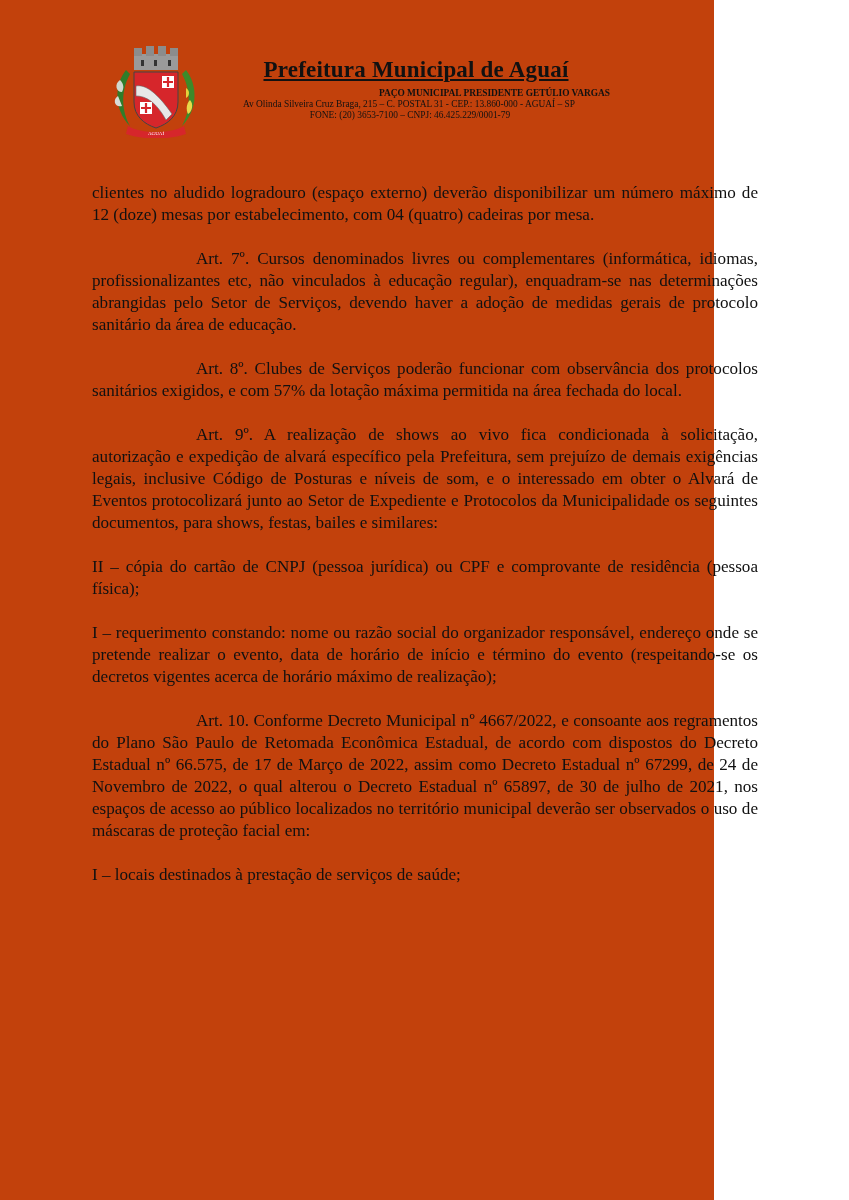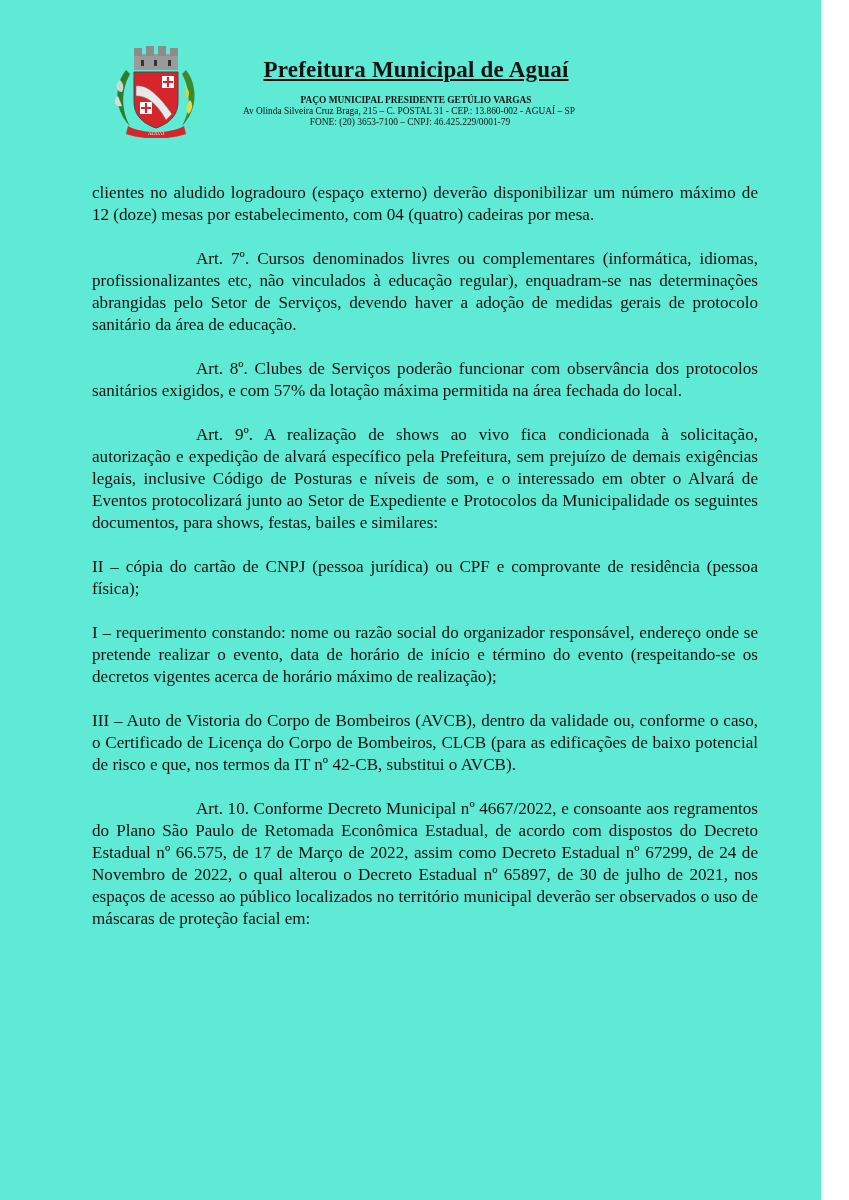--- a/index.html
+++ b/index.html
@@ -1,24 +1,24 @@
 <!DOCTYPE html>
 <html><head>
 <meta charset="utf-8">
 <style>
   html, body { margin: 0; padding: 0; background: #ffffff; }
   body { width: 849px; height: 1200px; position: relative; overflow: hidden; font-family: "Liberation Serif", "DejaVu Serif", serif; color: #111; }
-  .page { position: absolute; left: 0; top: 0; width: 821px; height: 1200px; background: #5eead4; }
+  .page { position: absolute; left: 0; top: 0; width: 714px; height: 1200px; background: #c2410c; }
 
   
   .header { position: absolute; left: 100px; top: 38px; width: 520px; height: 100px; }
   .crest { position: absolute; left: 12px; top: 2px; width: 88px; height: 98px; }
   .header-text { position: absolute; left: 110px; top: 18px; width: 400px; text-align: center; }
   .org-title { font-family: "Liberation Serif", serif; font-weight: bold; font-size: 23px; text-decoration: underline; text-underline-offset: 2px; line-height: 28px; letter-spacing: 0.2px; display: block; margin-left: 12px; }
-  .org-sub { font-family: "Liberation Serif", serif; font-weight: bold; font-size: 9.4px; line-height: 12px; margin-top: 10px; display: block; margin-left: 12px; }
+  .org-sub { font-family: "Liberation Serif", serif; font-weight: bold; font-size: 9.4px; line-height: 12px; margin-top: 3px; display: block; margin-left: 12px; text-align: right; }
   .org-line { font-family: "Liberation Serif", serif; font-size: 9.4px; line-height: 11px; display: block; white-space: nowrap; }
   .org-line.addr { margin-left: -2px; }
 
   
   .content { position: absolute; left: 80px; top: 170px; width: 690px; font-size: 17.1px; line-height: 22px; }
   .para { text-align: justify; margin: 12px; }
   .gap { margin-top: 22px; }
   .indent { text-indent: 104px; }
   .art { font-weight: normal; }
 </style>
@@ -54,35 +54,35 @@
       <rect x="28" y="62" width="12" height="12" fill="#fff"></rect>
       <path d="M34 63 V73 M29 68 H39" stroke="#d6262b" stroke-width="2.2"></path>
 
       <path d="M16 86 C30 94 58 94 72 86 L74 94 C58 100 30 100 14 94 Z" fill="#d6262b"></path>
       <text x="44" y="95" text-anchor="middle" font-size="5" fill="#fff" font-family="Liberation Serif, serif">AGUAÍ</text>
     </svg>
 
     <div class="header-text">
       <span class="org-title">Prefeitura Municipal de Aguaí</span>
       <span class="org-sub">PAÇO MUNICIPAL PRESIDENTE GETÚLIO VARGAS</span>
-      <span class="org-line addr">Av Olinda Silveira Cruz Braga, 215 – C. POSTAL 31 - CEP.: 13.860-002 - AGUAÍ – SP</span>
+      <span class="org-line addr">Av Olinda Silveira Cruz Braga, 215 – C. POSTAL 31 - CEP.: 13.860-000 - AGUAÍ – SP</span>
       <span class="org-line">FONE: (20) 3653-7100 – CNPJ: 46.425.229/0001-79</span>
     </div>
   </div>
 
   <div class="content">
     <p class="para">clientes no aludido logradouro (espaço externo) deverão disponibilizar um número máximo de 12 (doze) mesas por estabelecimento, com 04 (quatro)  cadeiras por mesa.</p>
 
     <p class="para gap indent"><span class="art">Art. 7º.</span><span> Cursos denominados livres ou complementares (informática, idiomas, profissionalizantes etc, não vinculados à educação regular), enquadram-se nas determinações abrangidas pelo Setor de Serviços, devendo haver a adoção de medidas gerais de protocolo sanitário da área de educação.</span></p>
 
     <p class="para gap indent"><span class="art">Art. 8º.</span><span> Clubes de Serviços poderão funcionar com observância dos protocolos sanitários exigidos, e com 57% da lotação máxima permitida na área fechada do local.</span></p>
 
     <p class="para gap indent"><span class="art">Art. 9º.</span><span> A realização de shows ao vivo fica condicionada à solicitação, autorização e expedição de alvará específico pela Prefeitura, sem prejuízo de demais exigências legais, inclusive Código de Posturas e níveis de som, e o interessado em obter o Alvará de Eventos protocolizará junto ao Setor de Expediente e Protocolos da Municipalidade os seguintes documentos, para shows, festas, bailes e similares:</span></p>
 
     <p class="para gap">II – cópia do cartão de CNPJ (pessoa jurídica) ou CPF e comprovante de residência (pessoa física);</p>
     <p class="para gap">I – requerimento constando: nome ou razão social do organizador responsável, endereço onde se pretende realizar o evento, data de horário de início e término do evento (respeitando-se os decretos vigentes acerca de horário máximo de realização);</p>
-    <p class="para gap">III – Auto de Vistoria do Corpo de Bombeiros (AVCB), dentro da validade ou, conforme o caso, o Certificado de Licença do Corpo de Bombeiros, CLCB (para as edificações de baixo potencial de risco e que, nos termos da IT nº 42-CB, substitui o AVCB).</p>
 
     <p class="para gap indent"><span class="art">Art. 10.</span><span> Conforme Decreto Municipal nº 4667/2022, e consoante aos regramentos do Plano São Paulo de Retomada Econômica Estadual, de acordo com dispostos do Decreto Estadual nº 66.575, de 17 de Março de 2022, assim como Decreto Estadual nº 67299, de 24 de Novembro de 2022, o qual alterou o Decreto Estadual nº 65897, de 30 de julho de 2021, nos espaços de acesso ao público localizados no território municipal deverão ser observados o uso de máscaras de proteção facial em:</span></p>
 
+    <p class="para gap">I – locais destinados à prestação de serviços de saúde;</p>
   </div>
 
 </div>
 
 </body></html>

